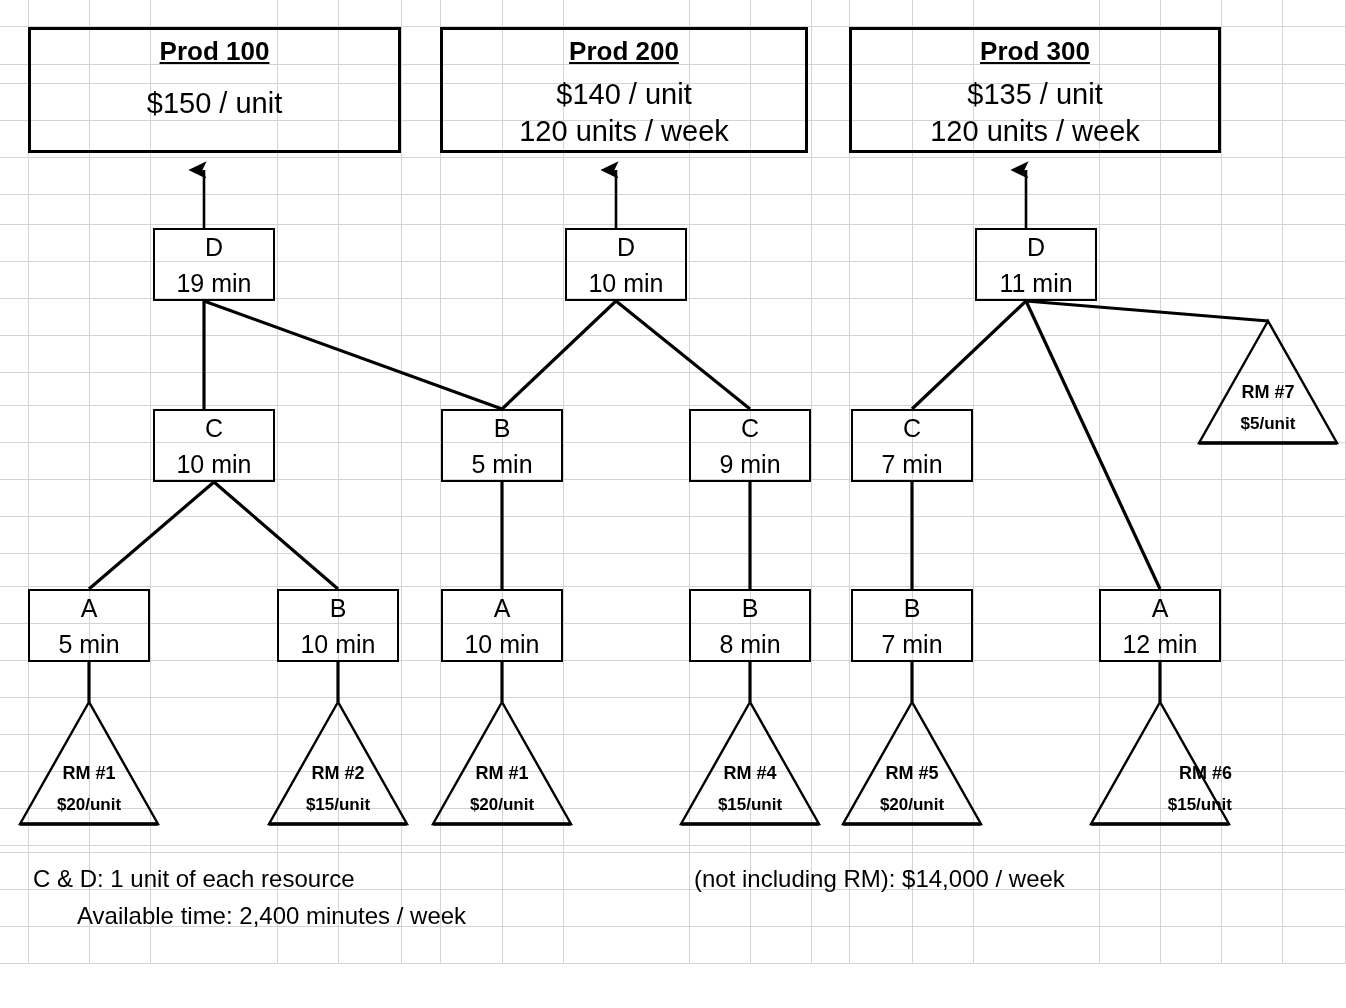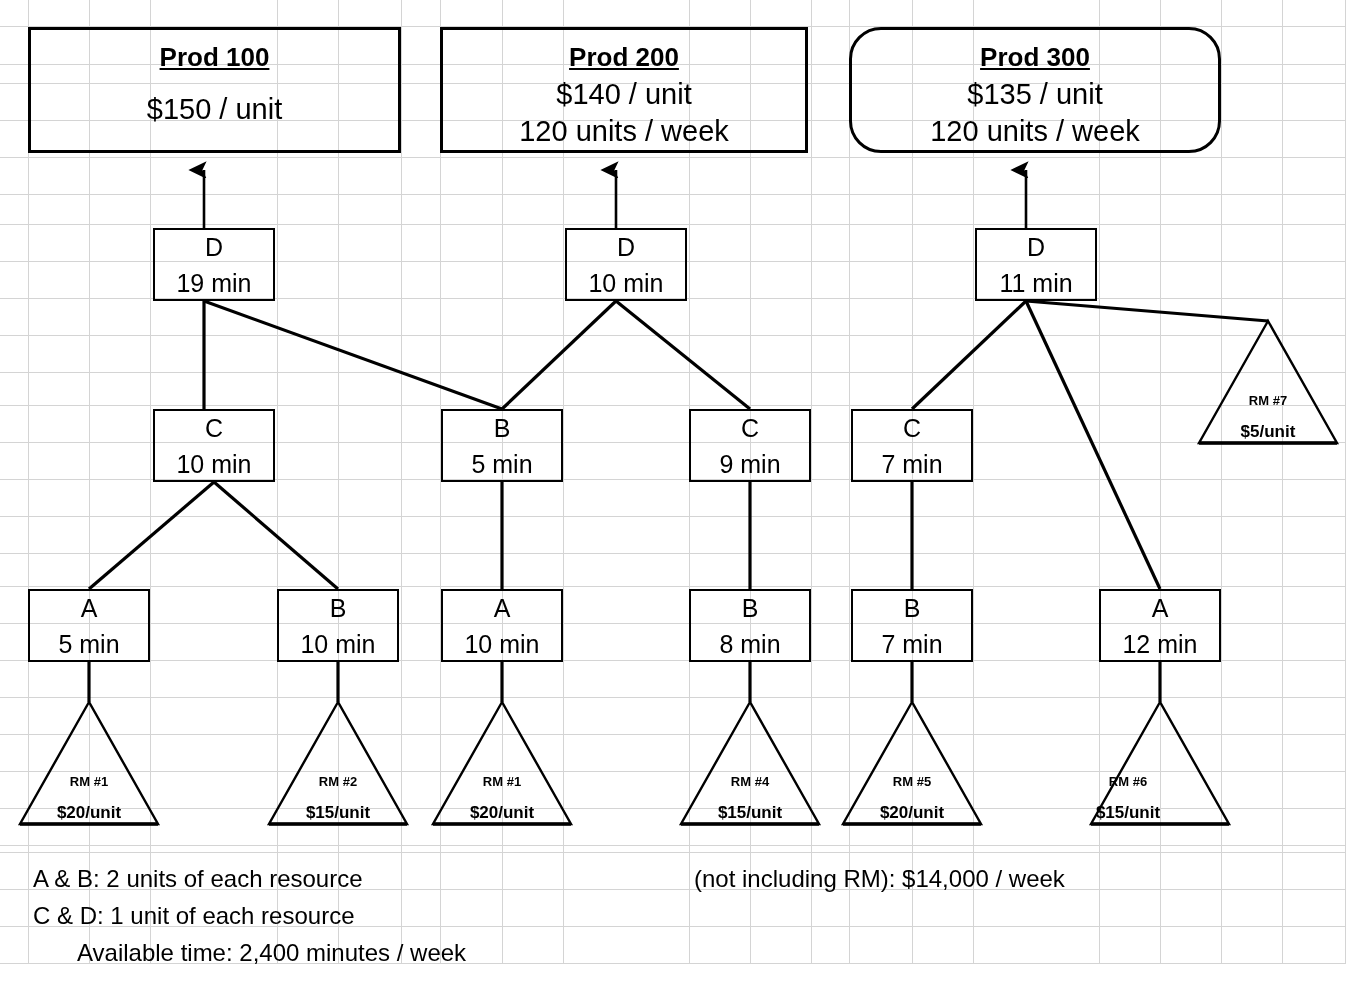--- a/index.html
+++ b/index.html
@@ -47,21 +47,21 @@
   
   .prod-box {
     position: absolute;
     border: 3px solid #000;
     box-sizing: border-box;
     background: transparent;
     display: flex;
     flex-direction: column;
     align-items: center;
     justify-content: flex-start;
-    padding-top: 10px;
+    padding-top: 4px;
   }
   .prod-title {
     font-size: 26px;
     font-weight: bold;
     text-decoration: underline;
     line-height: 34px;
     color: #000;
   }
   .prod-spacer { height: 17px; }
   .prod-line {
@@ -94,24 +94,23 @@
   }
   
   .rm-label {
     position: absolute;
     text-align: center;
     color: #000;
     font-weight: bold;
     pointer-events: none;
   }
   .rm-name {
-    font-size: 13px;
+    font-size: 18px;
     line-height: 31px;
     white-space: nowrap;
-    margin-top: 8px;
   }
   .rm-price {
     font-size: 17px;
     line-height: 31px;
     white-space: nowrap;
   }
   
   .note {
     position: absolute;
     font-size: 24px;
@@ -230,21 +229,21 @@
         <div class="prod-title">Prod 100</div>
         <div class="prod-spacer"></div>
         <div class="prod-line">$150 / unit</div>
       </div>
       <div class="prod-box" style="left: 440px; top: 27px; width: 368px; height: 126px;">
         <div class="prod-title">Prod 200</div>
         <div class="prod-spacer"></div>
         <div class="prod-line">$140 / unit</div>
         <div class="prod-line">120 units / week</div>
       </div>
-      <div class="prod-box" style="left: 849px; top: 27px; width: 372px; height: 126px; border-radius: 32px;">
+      <div class="prod-box" style="left: 849px; top: 27px; width: 372px; height: 126px;">
         <div class="prod-title">Prod 300</div>
         <div class="prod-spacer"></div>
         <div class="prod-line">$135 / unit</div>
         <div class="prod-line">120 units / week</div>
       </div>
     </div>
 
   <div id="operation-boxes">
       <div class="op-box" style="left: 153px; top: 228px; width: 122px; height: 73px;">
         <div class="op-code">D</div>
@@ -314,32 +313,31 @@
         <div class="rm-price">$20/unit</div>
       </div>
       <div class="rm-label" style="left: 690px; top: 758px; width: 120px;">
         <div class="rm-name">RM #4</div>
         <div class="rm-price">$15/unit</div>
       </div>
       <div class="rm-label" style="left: 852px; top: 758px; width: 120px;">
         <div class="rm-name">RM #5</div>
         <div class="rm-price">$20/unit</div>
       </div>
-      <div class="rm-label" style="left: 1068px; top: 758px; width: 120px;">
+      <div class="rm-label" style="left: 1112px; top: 758px; width: 120px; text-align: right;">
         <div class="rm-name">RM #6</div>
         <div class="rm-price">$15/unit</div>
       </div>
       <div class="rm-label" style="left: 1208px; top: 377px; width: 120px;">
         <div class="rm-name">RM #7</div>
         <div class="rm-price">$5/unit</div>
       </div>
     </div>
 
   <div id="notes-left" style="position: absolute; left: 33px; top: 860px;">
-      <div class="note" style="position: static;">A &amp; B: 2 units of each resource</div>
       <div class="note" style="position: static;">C &amp; D: 1 unit of each resource</div>
       <div class="note" style="position: static; margin-left: 44px;">Available time:  2,400 minutes / week</div>
     </div>
   <div id="notes-right" style="position: absolute; left: 694px; top: 860px;">
       <div class="note" style="position: static;">(not including RM): $14,000 / week</div>
     </div>
 
 </div>
 
 </body></html>

